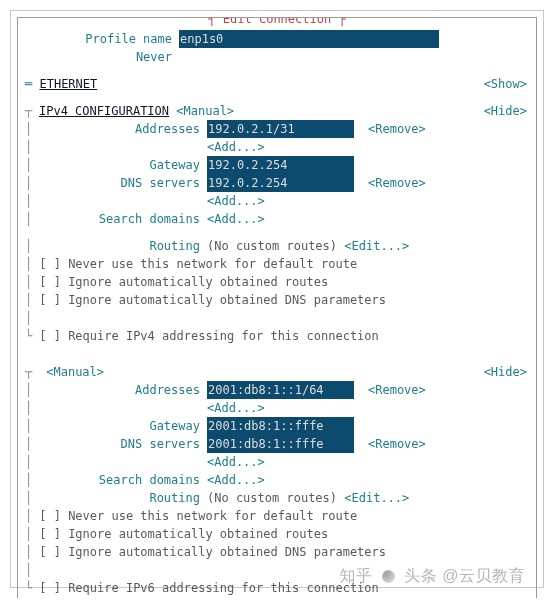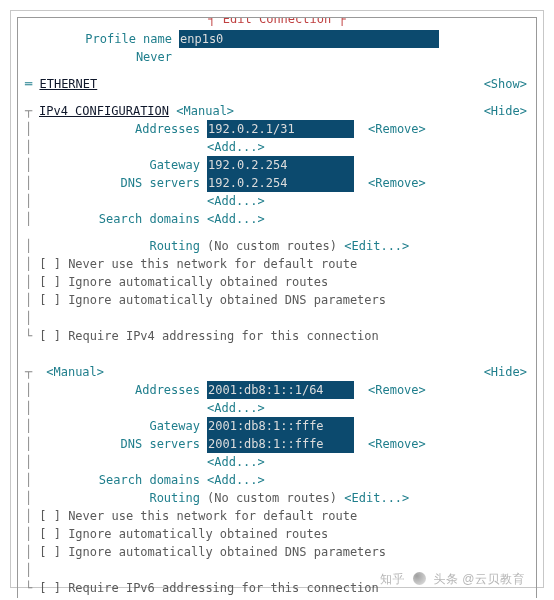--- a/index.html
+++ b/index.html
@@ -64,21 +64,21 @@
     color: #5a5a5a;
   }
   .line { min-height: 15px; }
   .section-head { display: flex; }
   .minus { color: #1f7e8c; }
   .watermark {
     position: absolute;
     right: 18px;
     bottom: -1px;
     font-family: sans-serif;
-    font-size: 12px;
+    font-size: 16px;
     color: rgba(90,90,90,0.45);
     letter-spacing: 0.5px;
     pointer-events: none;
     white-space: nowrap;
     margin-left: 28px;
   }
   .watermark .logo {
     display: inline-block;
     width: 13px; height: 13px;
     border-radius: 50%;

